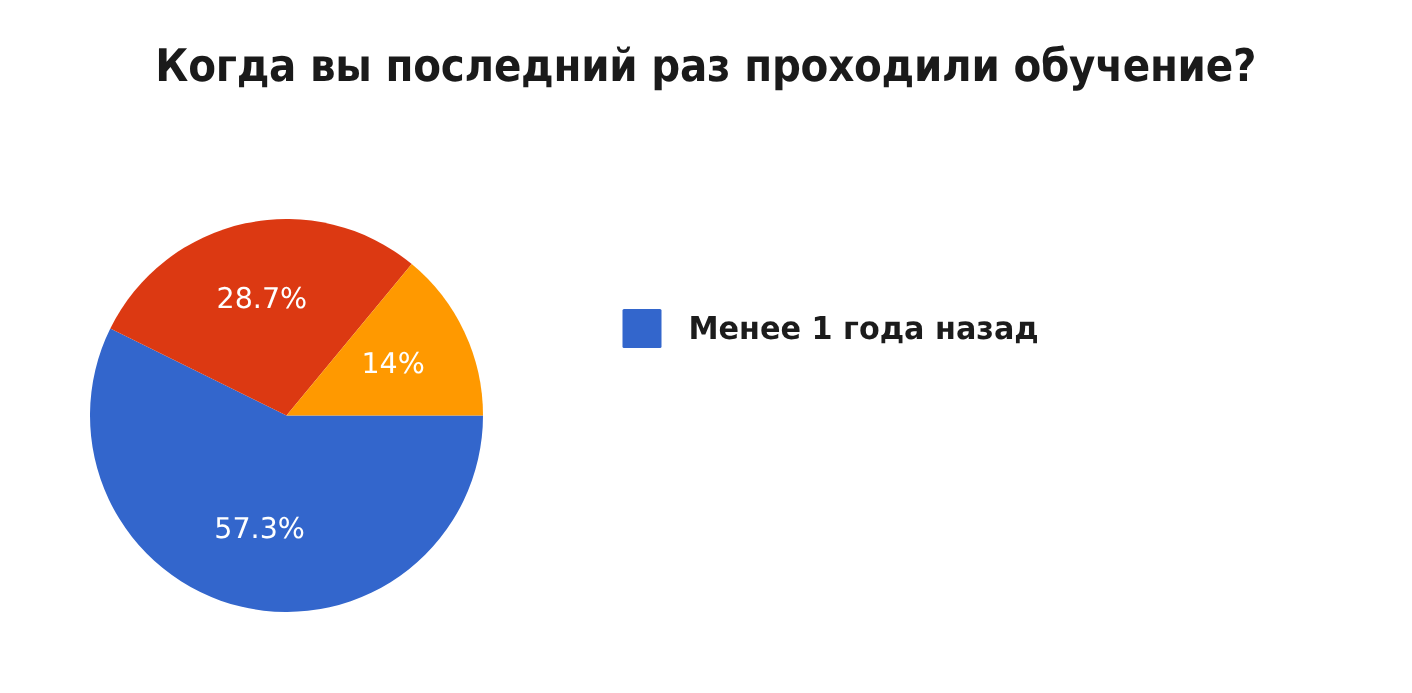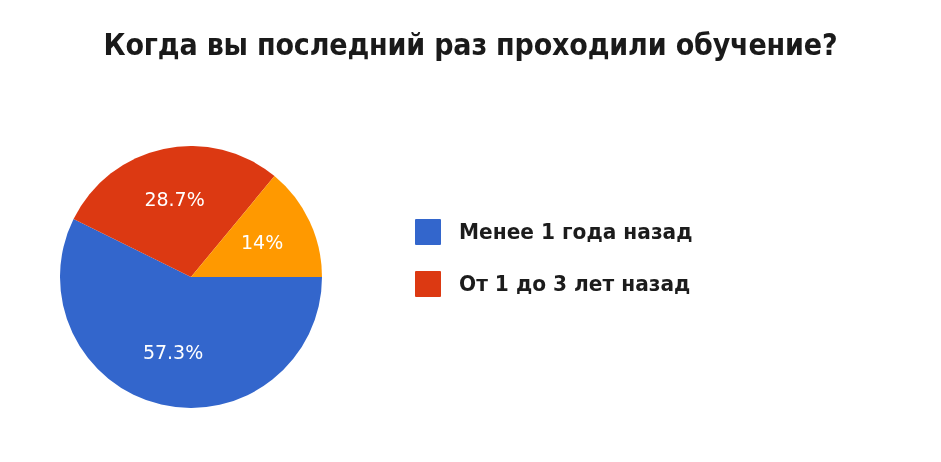--- a/index.html
+++ b/index.html
@@ -60,21 +60,21 @@
     font-weight: 400;
     fill: #ffffff;
     text-anchor: middle;
     dominant-baseline: middle;
   }
 
   
   #legend {
     position: absolute;
     left: 415px;
-    top: 206px;
+    top: 193px;
     width: 360px;
   }
   .legend-row {
     display: flex;
     align-items: center;
     height: 52px;
   }
   .legend-swatch {
     width: 26px;
     height: 26px;
@@ -114,20 +114,16 @@
     </svg>
   </div>
 
   <div id="legend">
 
     <div class="legend-row">
       <span class="legend-swatch" id="swatch-0" style="background: rgb(51, 102, 204);"></span>
       <span class="legend-label">Менее 1 года назад</span>
     </div>
 
-    <div class="legend-row">
-      <span class="legend-swatch" id="swatch-1" style="background: rgb(220, 57, 18);"></span>
-      <span class="legend-label">От 1 до 3 лет назад</span>
-    </div>
 
 
   </div>
 </div>
 
 </body></html>

